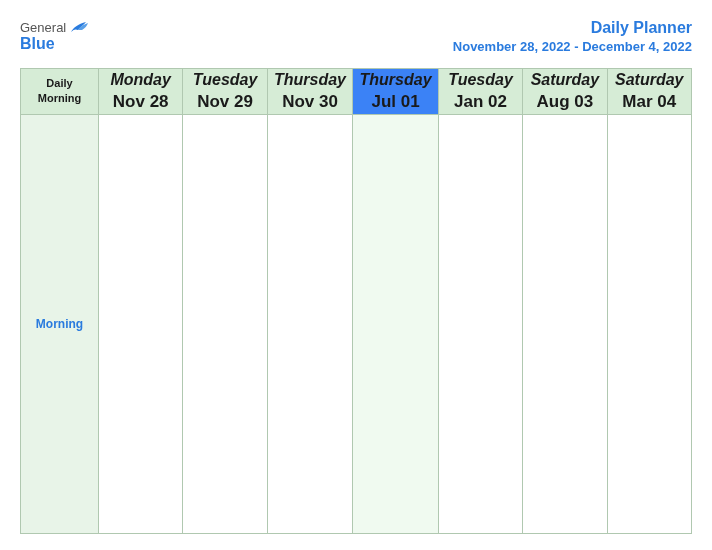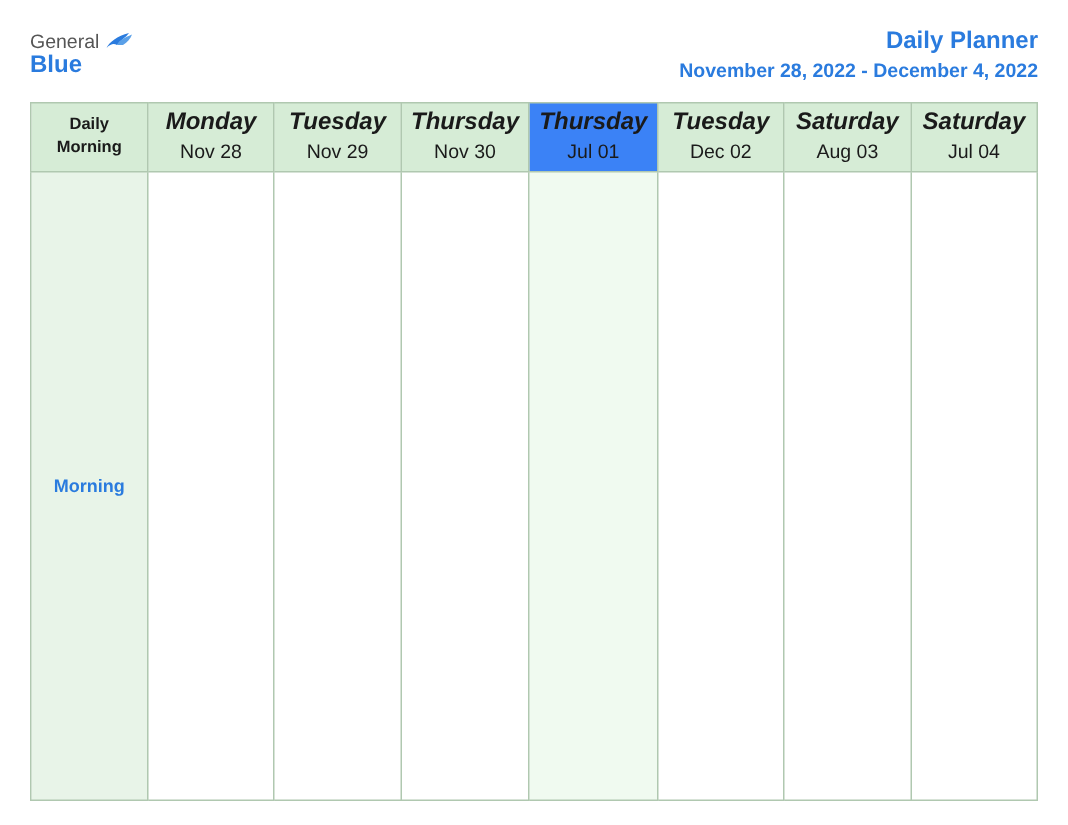--- a/index.html
+++ b/index.html
@@ -87,22 +87,22 @@
       line-height: 1.3;
     }
     .header-row th .day-name {
       font-size: 16px;
       font-weight: bold;
       color: #1a1a1a;
       display: block;
       font-style: italic;
     }
     .header-row th .day-date {
-      font-size: 13px;
-      font-weight: normal;
+      font-size: 17px;
+      font-weight: bold;
       color: #1a1a1a;
       display: block;
     }
     .header-row th.col-label {
       font-size: 11px;
       color: #1a1a1a;
       font-weight: bold;
       line-height: 1.4;
     }
     
@@ -171,29 +171,29 @@
           <th>
             <span class="day-name">Thursday</span>
             <span class="day-date">Nov 30</span>
           </th>
           <th class="today-col">
             <span class="day-name">Thursday</span>
             <span class="day-date">Jul 01</span>
           </th>
           <th>
             <span class="day-name">Tuesday</span>
-            <span class="day-date">Dec 02</span>
+            <span class="day-date">Jan 02</span>
           </th>
           <th>
             <span class="day-name">Saturday</span>
             <span class="day-date">Aug 03</span>
           </th>
           <th>
             <span class="day-name">Saturday</span>
-            <span class="day-date">Jul 04</span>
+            <span class="day-date">Mar 04</span>
           </th>
         </tr>
     </thead>
     <tbody id="table-body">
 
     <tr>
           <td class="row-label">Morning</td>
           <td class="data-cell"></td>
           <td class="data-cell"></td>
           <td class="data-cell"></td>

